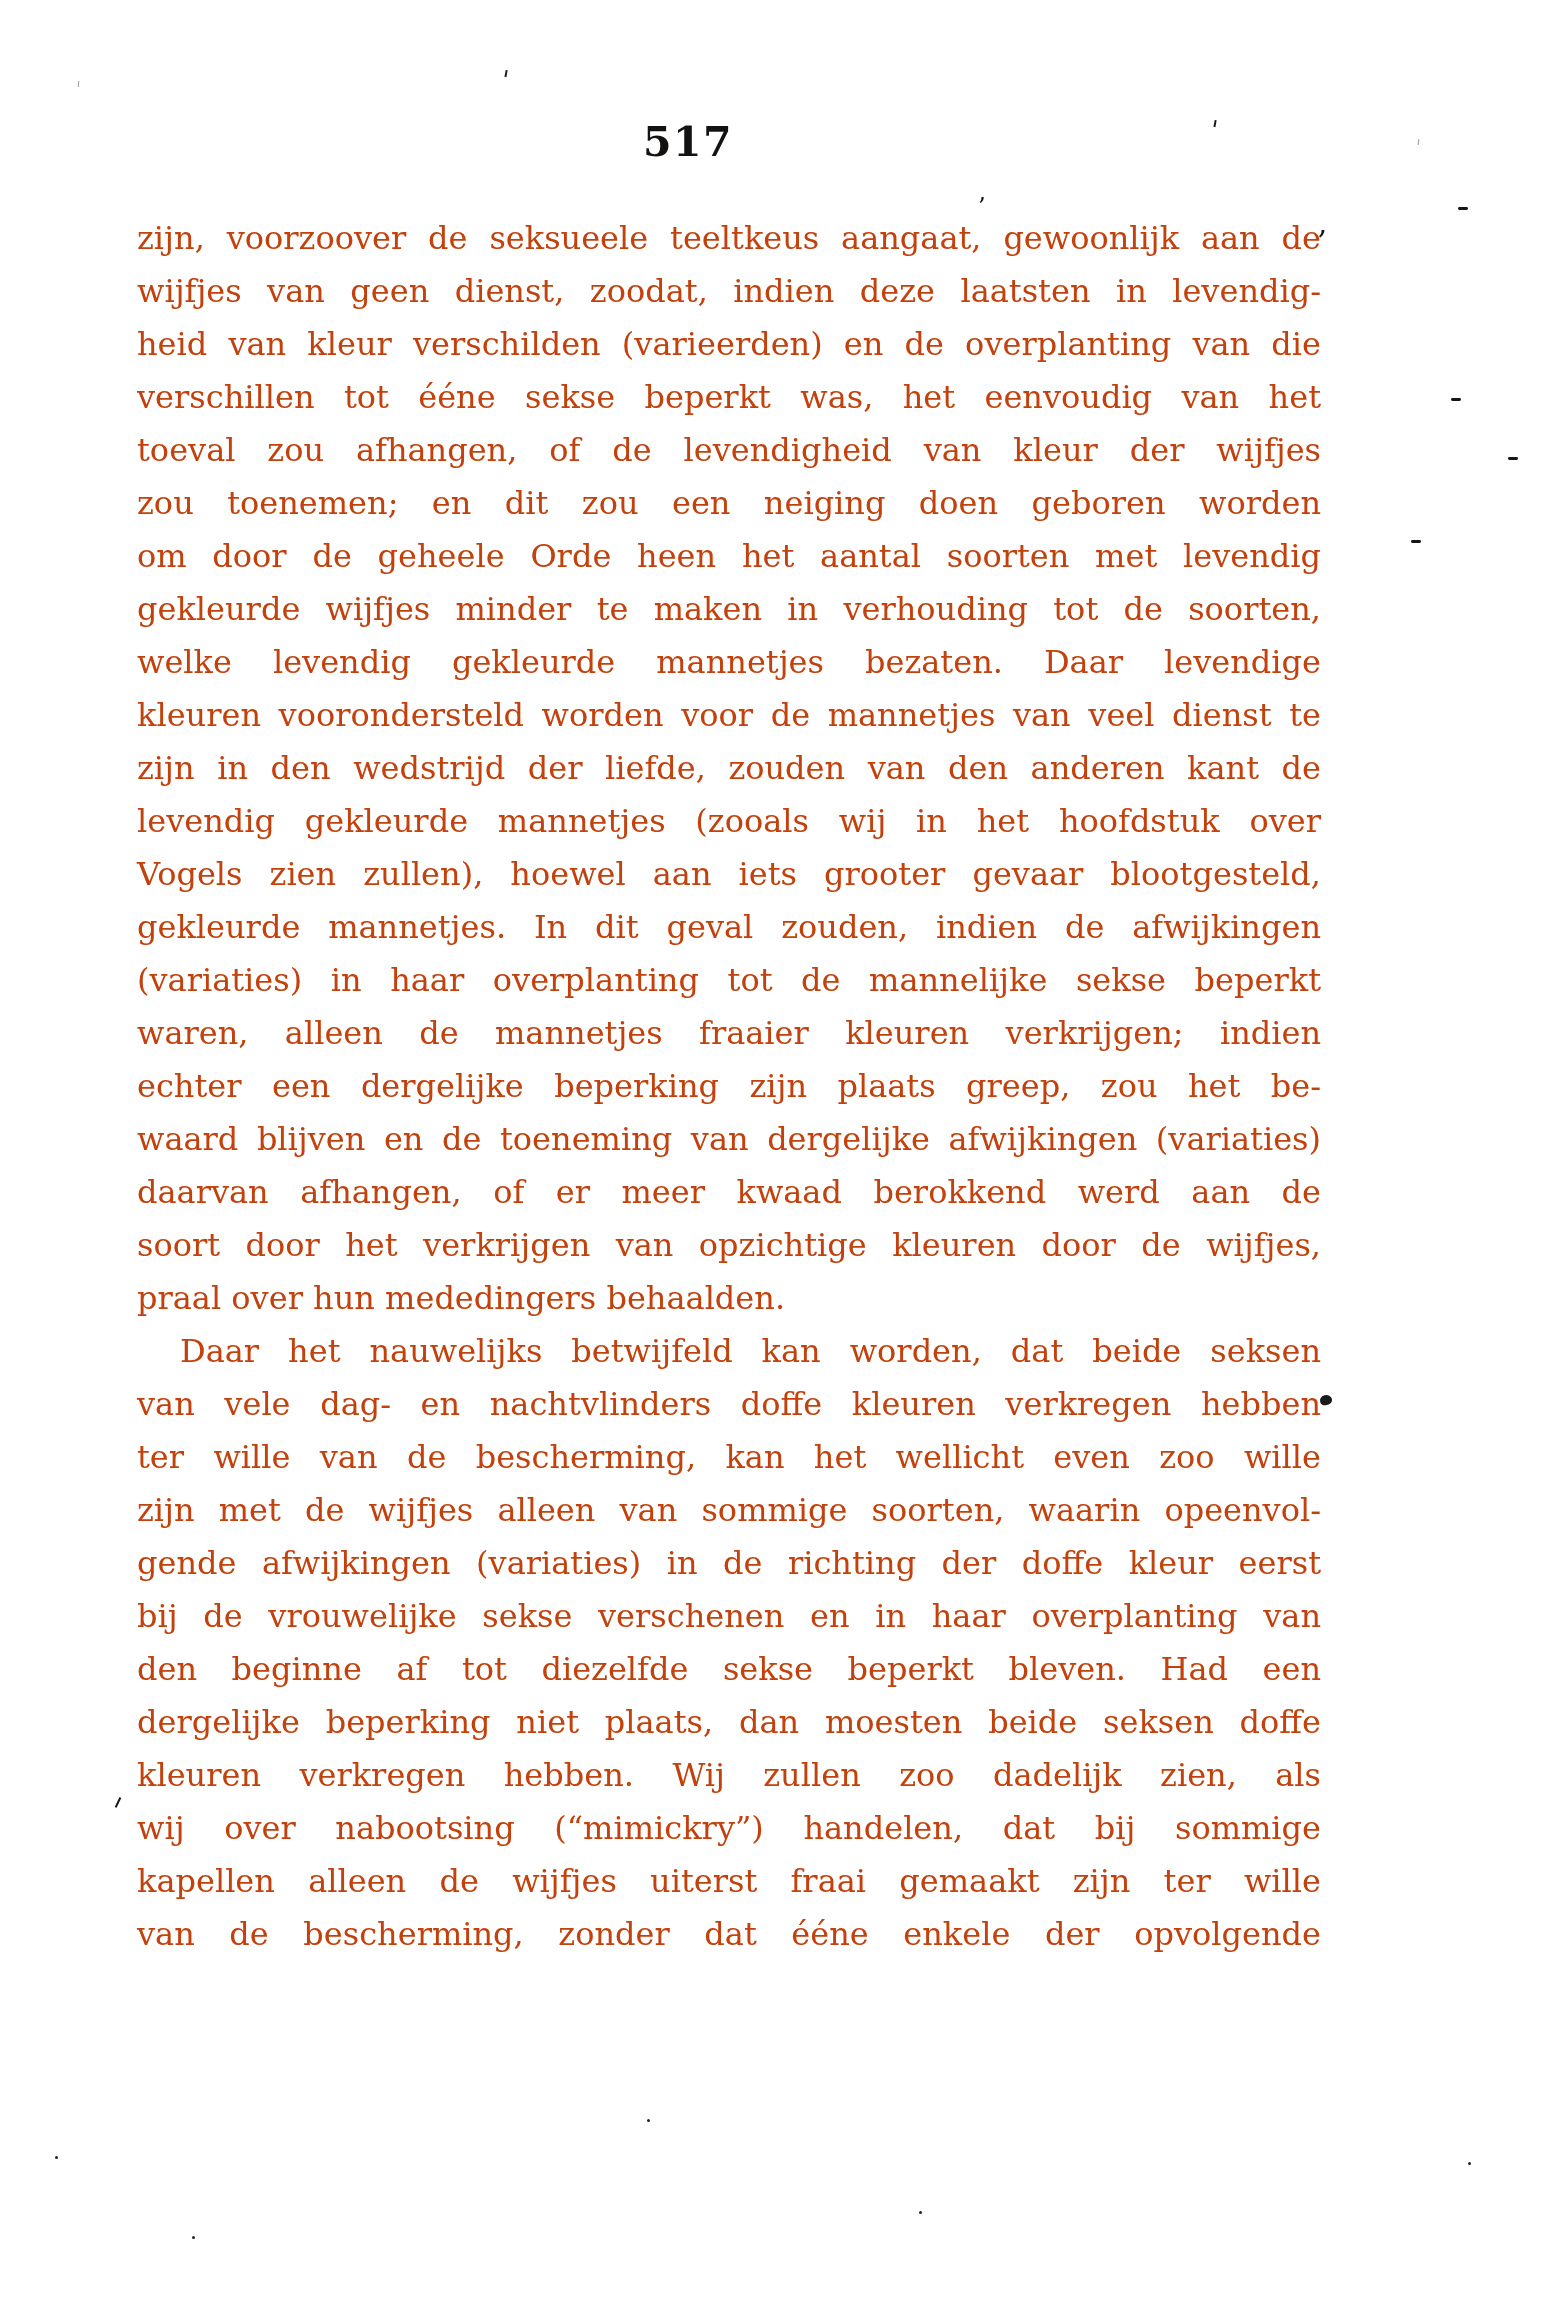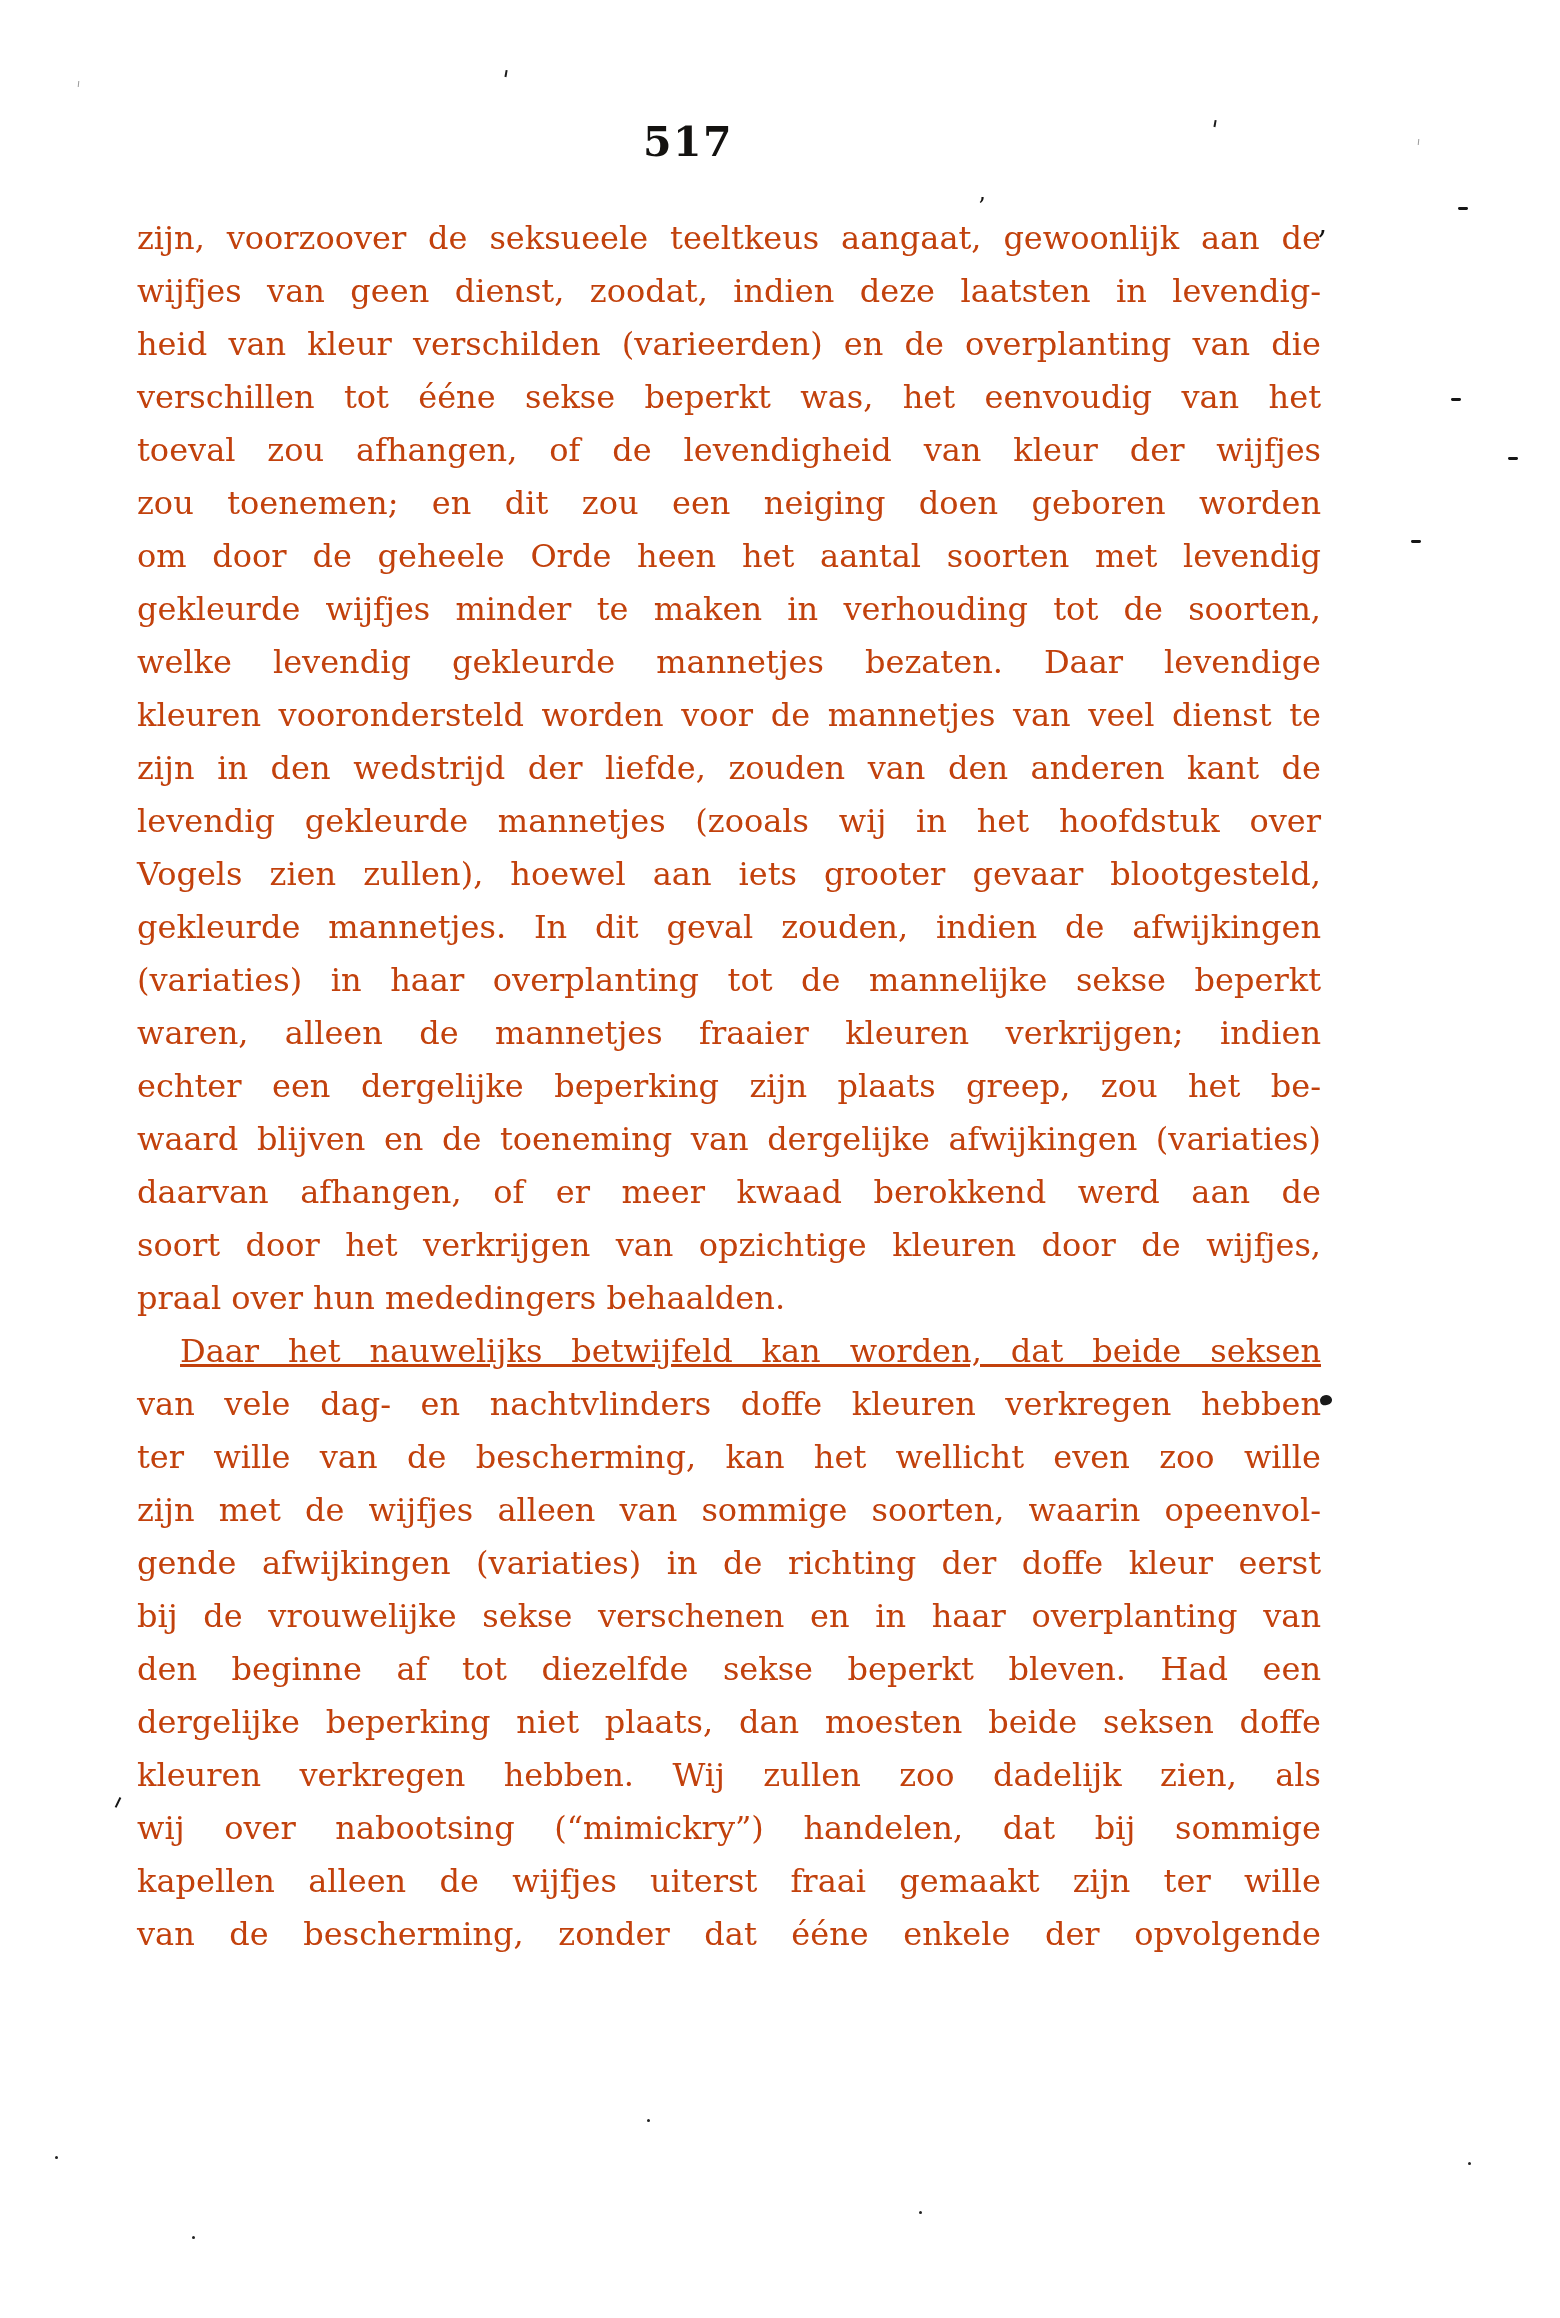--- a/index.html
+++ b/index.html
@@ -35,21 +35,20 @@
     height: 53px;
     text-align: justify;
     text-align-last: justify;
     text-justify: inter-word;
   }
   .text-line.short-line {
     text-align-last: left;
   }
   .text-line.indent-line {
     text-indent: 43px;
-    text-decoration: underline;
   }
   
   .artifact { position: absolute; color: #141210; }
   .art-comma { font-size: 29px; line-height: 1; }
   .art-apostrophe { font-size: 24px; line-height: 1; }
   .art-tick { width: 1.9px; height: 7.4px; background: #1d1d1d; transform: rotate(10deg); }
   .art-faint { width: 1.4px; height: 6px; background: #9a9a9a; transform: rotate(6deg); }
   .art-dash { width: 10.2px; height: 3.2px; background: #161616; border-radius: 1.4px; }
   .art-blob { width: 12px; height: 10.2px; background: #1a1a1a; border-radius: 55% 60% 50% 45%; transform: rotate(-12deg); }
   .art-slash { width: 2.3px; height: 11px; background: #161616; transform: rotate(26deg); }

